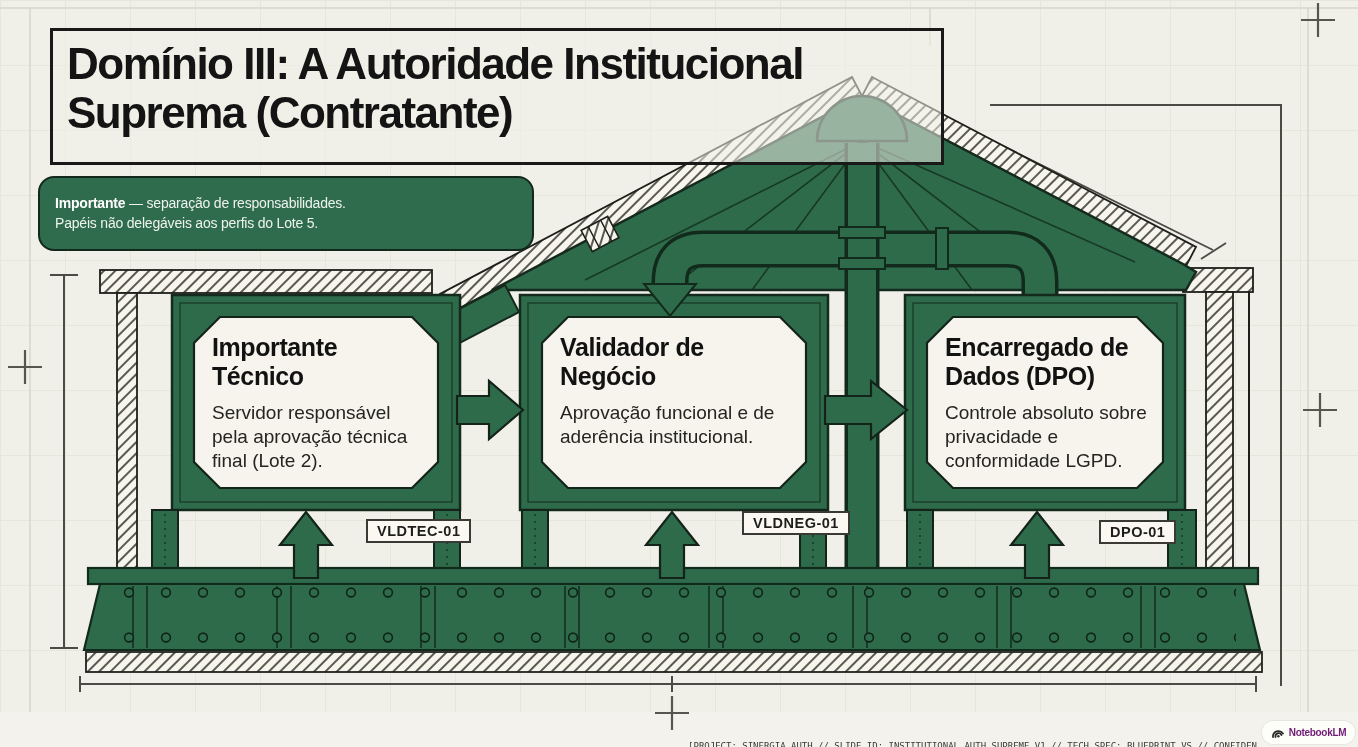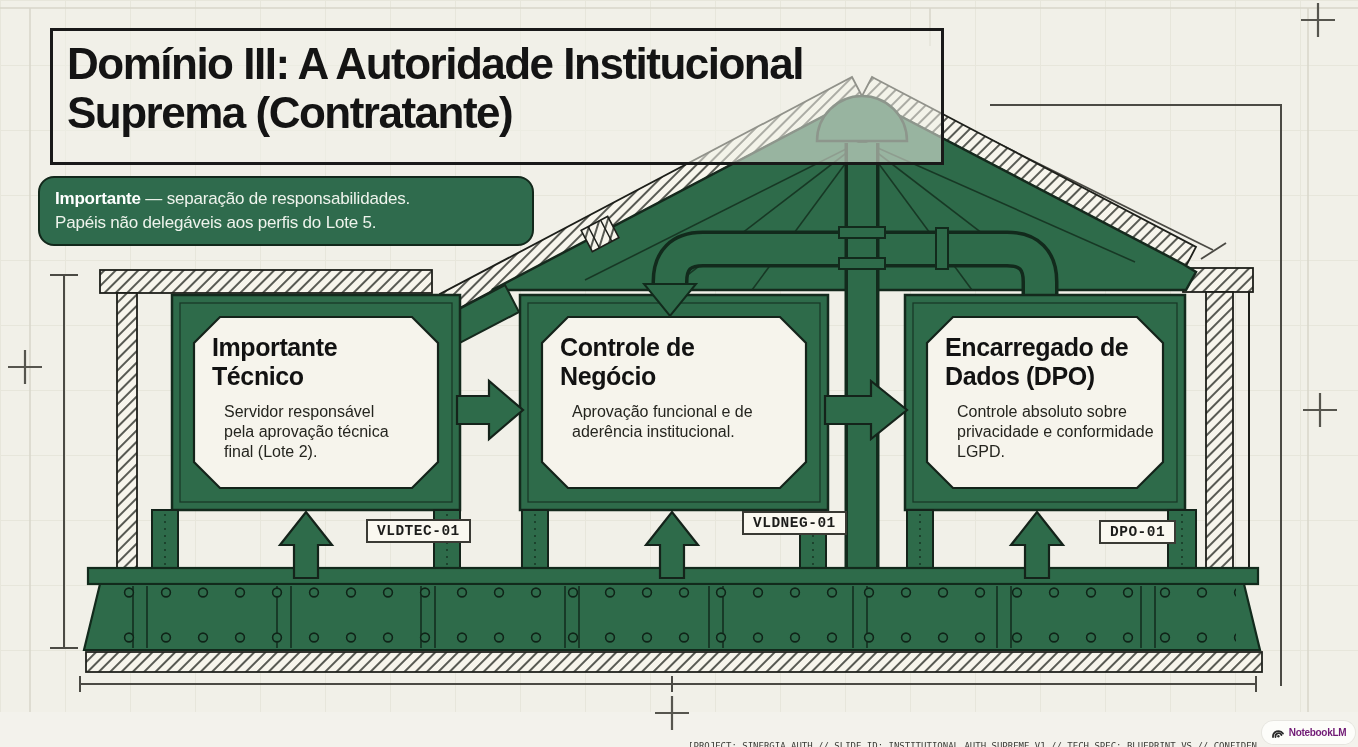--- a/index.html
+++ b/index.html
@@ -16,29 +16,29 @@
   .title-box{
     left:38px;top:28px;width:894px;height:137px;border:3px solid #191919;
     box-sizing:border-box;padding:8px 14px;
     font-size:44px;line-height:1.12;font-weight:800;letter-spacing:-1.5px;color:#141414;
     background:rgba(241,240,232,.55);
     margin-left:12px;
   }
   .note-banner{
     left:38px;top:176px;width:496px;box-sizing:border-box;
     background:#2f6b4d;border:2.5px solid #12281b;border-radius:16px;
-    padding:9px 15px;color:#eef3ec;font-size:17px;line-height:1.4;letter-spacing:-0.2px;
+    padding:16px 15px;color:#eef3ec;font-size:14px;line-height:1.4;letter-spacing:-0.2px;
   }
   .note-banner b{color:#ffffff;font-weight:800;}
   .role-text{box-sizing:border-box;}
   .role-title{font-size:25px;line-height:1.14;font-weight:800;letter-spacing:-0.4px;color:#121212;margin:0 0 11px 0;}
-  .role-desc{font-size:16px;line-height:1.26;color:#25251f;margin:12px;}
+  .role-desc{font-size:19px;line-height:1.26;color:#25251f;margin:0;}
   .tag{
     background:#faf8f0;border:2px solid #3a3a34;color:#1d1d1b;
-    font-family:Liberation Mono, monospace;font-size:14.5px;font-weight:700;
+    font-family:Liberation Sans, sans-serif;font-size:14.5px;font-weight:700;
     padding:2px 9px;letter-spacing:0.5px;
   }
   .foundation-label{
     left:380px;top:688px;width:584px;text-align:center;
     font-family:"DejaVu Sans Mono",monospace;font-size:15px;font-weight:700;
     letter-spacing:0.3px;color:#1f1f1c;
   }
   .footer-meta{
     left:600px;top:727px;width:657px;text-align:right;
     font-family:"DejaVu Sans Mono",monospace;font-size:9px;color:#3b3b36;letter-spacing:0;
@@ -223,21 +223,21 @@
   <div class="abs note-banner">
     <b>Importante</b><span> — separação de responsabilidades.</span><br>
     <span>Papéis não delegáveis aos perfis do Lote 5.</span>
   </div>
 
   <div class="abs role-text" style="left:212px;top:333px;width:208px;">
     <p class="role-title">Importante Técnico</p>
     <p class="role-desc">Servidor responsável pela aprovação técnica final (Lote 2).</p>
   </div>
   <div class="abs role-text" style="left:560px;top:333px;width:228px;">
-    <p class="role-title">Controle de Negócio</p>
+    <p class="role-title">Validador de Negócio</p>
     <p class="role-desc">Aprovação funcional e de aderência institucional.</p>
   </div>
   <div class="abs role-text" style="left:945px;top:333px;width:222px;">
     <p class="role-title">Encarregado de Dados (DPO)</p>
     <p class="role-desc">Controle absoluto sobre privacidade e conformidade LGPD.</p>
   </div>
 
   <div class="abs tag" style="left:366px;top:519px;">VLDTEC-01</div>
   <div class="abs tag" style="left:742px;top:511px;">VLDNEG-01</div>
   <div class="abs tag" style="left:1099px;top:520px;">DPO-01</div>

